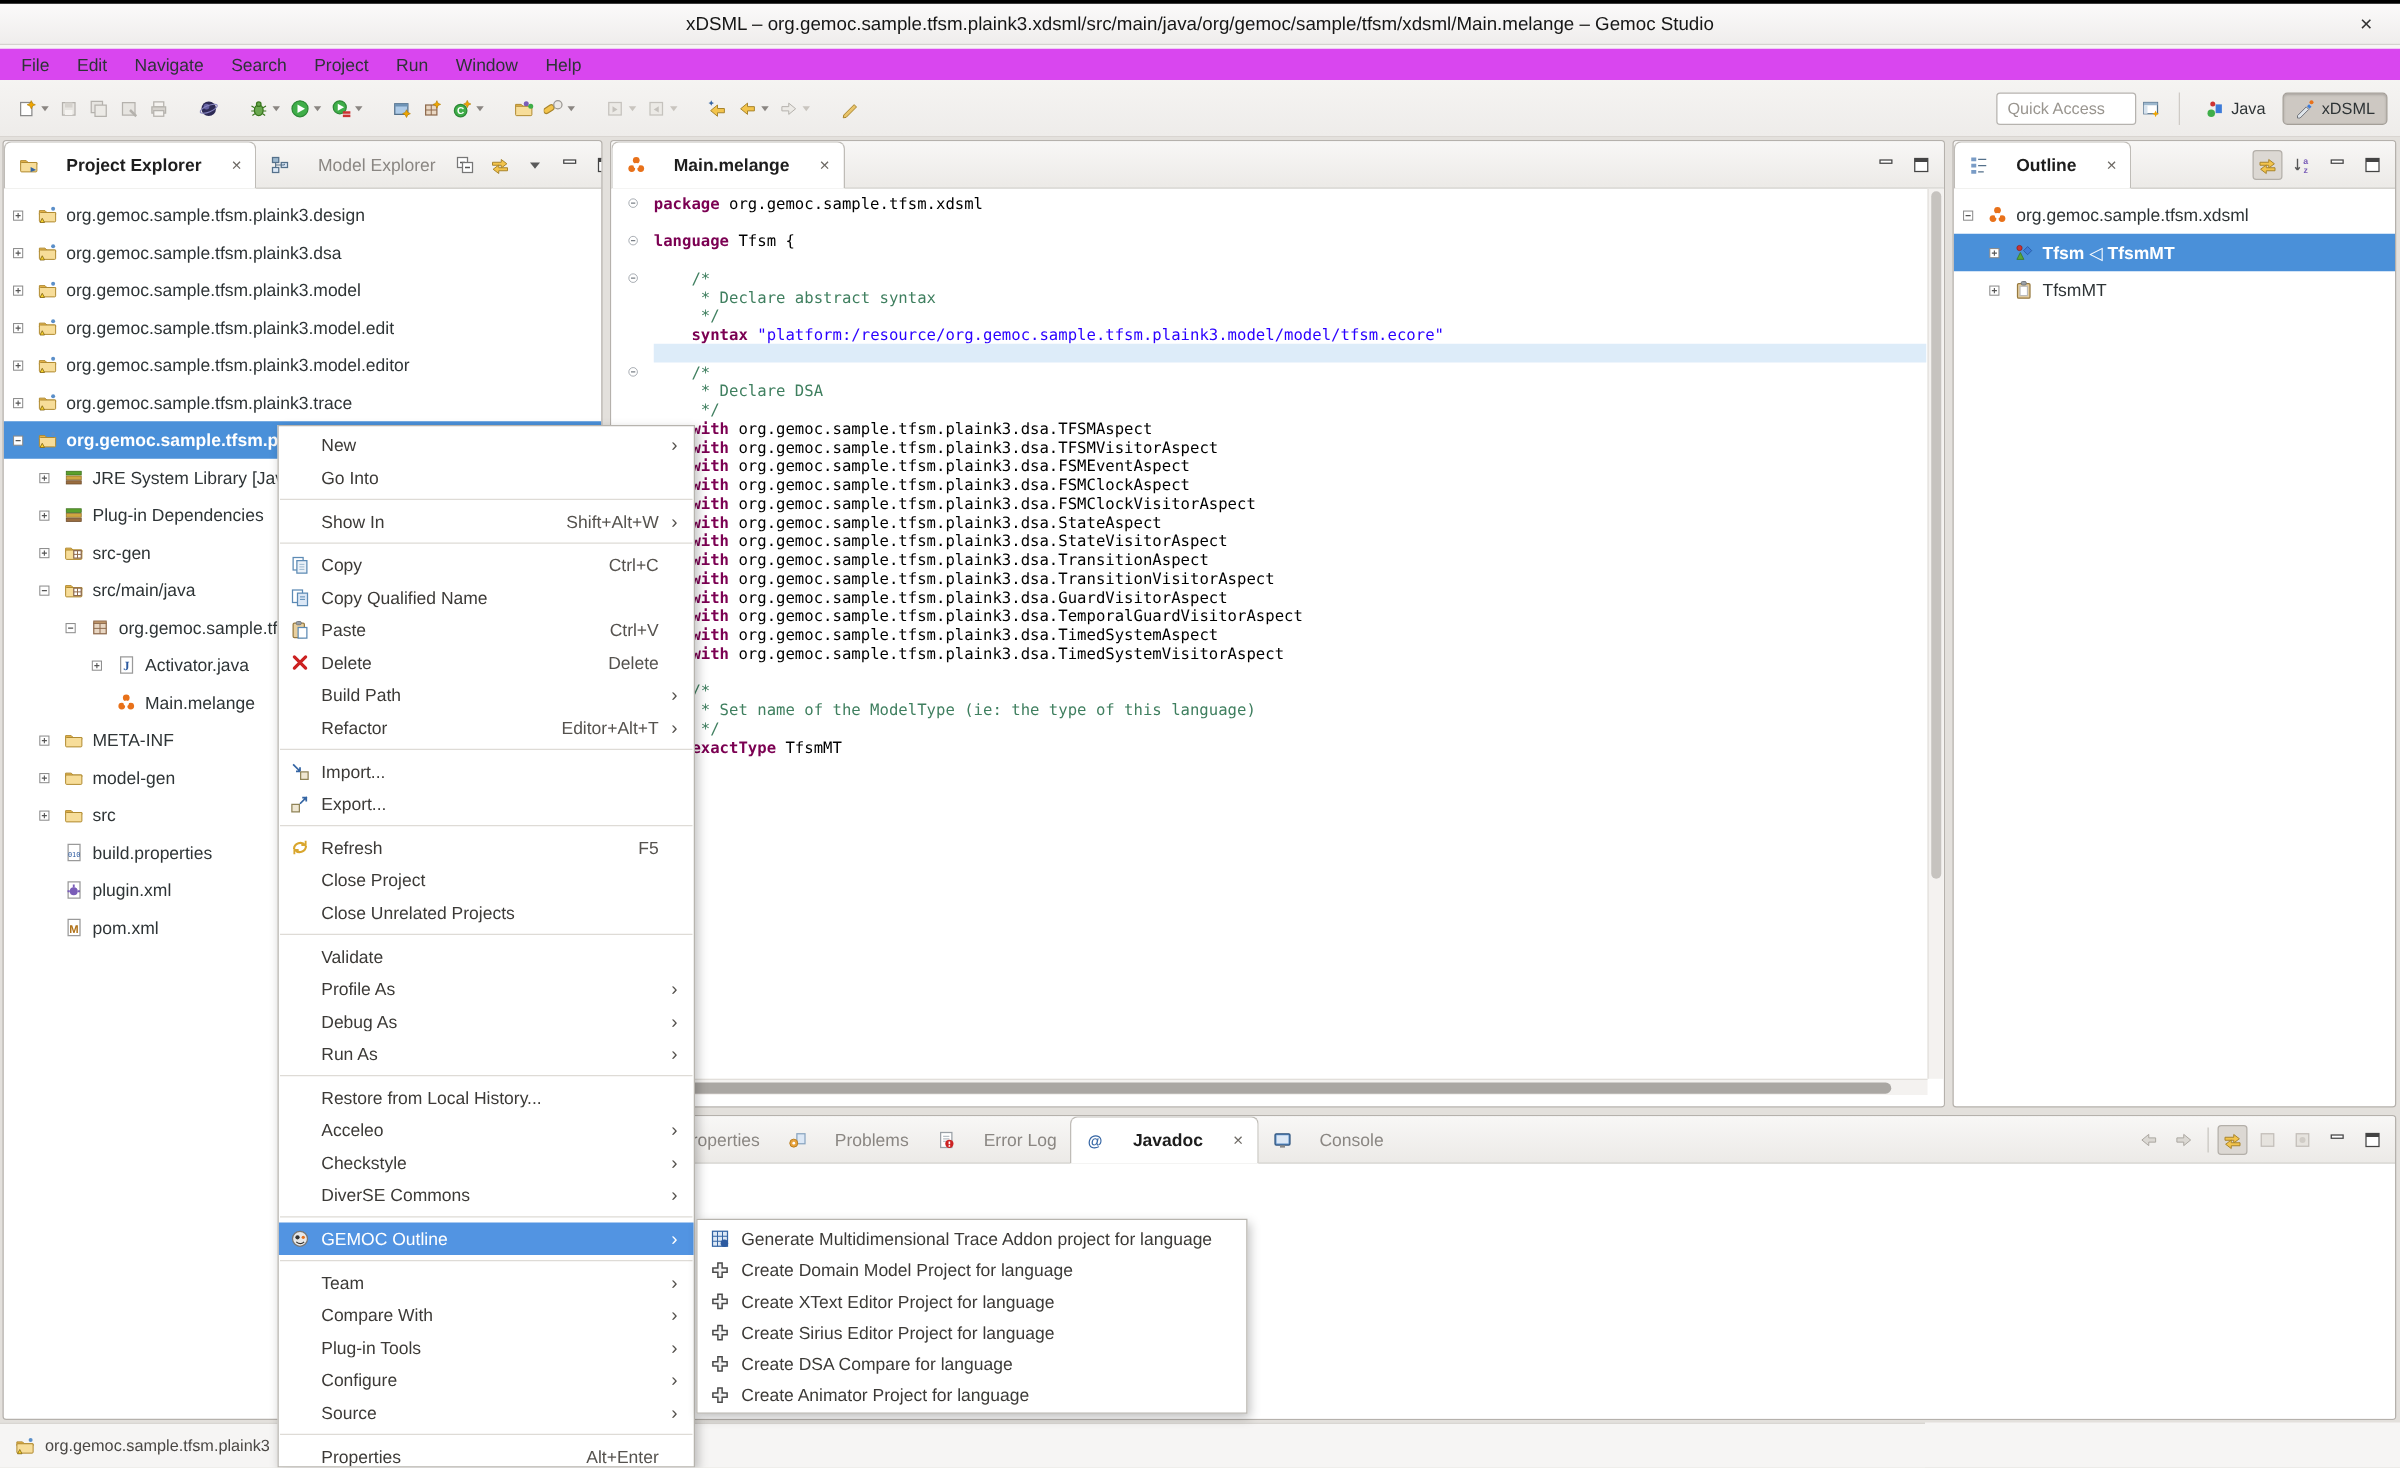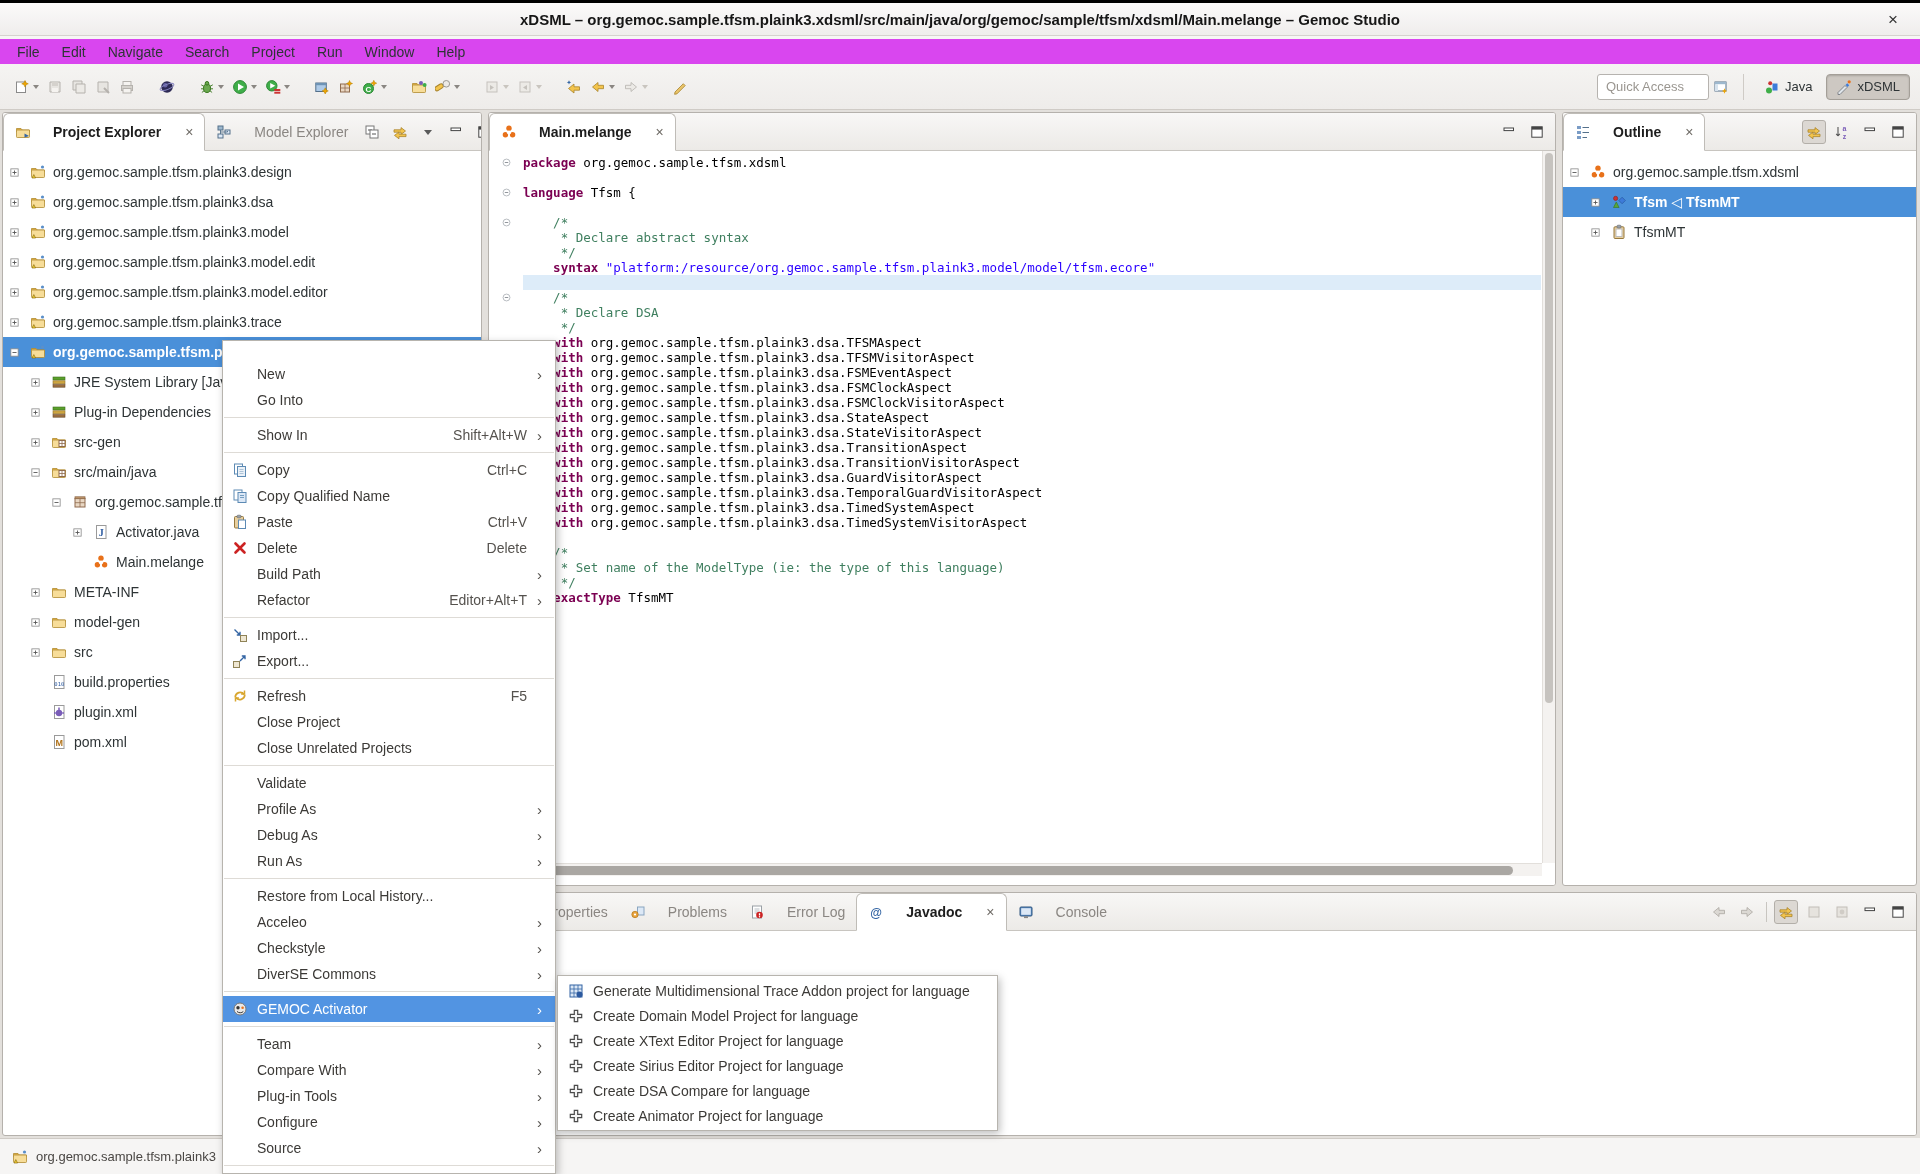--- a/index.html
+++ b/index.html
@@ -6,21 +6,21 @@
   html,body { width:1920px; height:1174px; }
   body { position:relative; overflow:hidden; background:#f6f5f4;
          font-family:"Liberation Sans","DejaVu Sans",sans-serif; color:#2e3436; }
   .ic { display:inline-flex; width:16px; height:16px; align-items:center; justify-content:center; flex:0 0 auto; }
   .ic svg { display:block; }
 
   
   .titlebar { position:absolute; left:0; top:0; width:1920px; height:36px;
               background:linear-gradient(#fbfafa,#efedec); border-top:3px solid #000;
               border-bottom:1px solid #d5d2ce; display:flex; align-items:center; justify-content:center; }
-  .title { font-size:15px; font-weight:bold; color:#161616; }
+  .title { font-size:15px; font-weight:normal; color:#161616; }
   .win-close { position:absolute; right:22px; top:7px; font-size:17px; color:#333; cursor:default; }
   .menubar { position:absolute; left:0; top:39px; width:1920px; height:25px;
              display:flex; align-items:center; padding-left:6px; background:#d946ef; }
   .mb-item { padding:3px 11px; font-size:14px; color:#2e3436; }
   .toolbar { position:absolute; left:0; top:64px; width:1920px; height:46px;
              background:linear-gradient(#f5f4f2,#eeecea); border-bottom:1px solid #cfcbc6;
              display:flex; align-items:center; justify-content:space-between; padding:0 10px; }
   .tb-left { display:flex; align-items:center; }
   .tb-right { display:flex; align-items:center; }
   .tb-btn { height:30px; display:flex; align-items:center; padding:0 4px; border-radius:3px; }
@@ -83,21 +83,21 @@
   .bp-body { position:absolute; left:0; top:38px; right:0; bottom:0; background:#fff; }
 
   
   .statusbar { position:absolute; left:0; top:1138px; width:1540px; height:36px; background:#f6f5f4;
                border-top:1px solid #cfcbc6; display:flex; align-items:center; gap:8px; padding-left:12px;
                font-size:13px; color:#4a4744; }
 
   
   .ctx-menu { position:absolute; left:222px; top:340px; width:334px; height:834px; overflow:hidden;
               background:#fff; border:1px solid #b7b4ae; box-shadow:2px 3px 8px rgba(0,0,0,.25);
-              padding-top:20px; z-index:60; }
+              padding-top:2px; z-index:60; }
   .mi { height:26px; display:flex; align-items:center; padding:0 8px; font-size:14px; color:#3c3a37; }
   .mi .mi-icon { width:18px; flex:0 0 18px; margin-right:8px; display:flex; justify-content:center; }
   .mi .mi-label { flex:1; white-space:nowrap; overflow:hidden; }
   .mi .mi-shortcut { margin-right:10px; color:#55524e; white-space:nowrap; }
   .mi .mi-arrow { width:10px; color:#55524e; font-size:15px; line-height:1; }
   .mi.hl { background:#5294e2; }
   .mi.hl .mi-label, .mi.hl .mi-shortcut, .mi.hl .mi-arrow { color:#fff; }
   .msep { height:1px; background:#dedbd6; margin:4px 1px; }
   .submenu { position:absolute; left:557px; top:975px; width:441px; background:#fff;
              border:1px solid #b7b4ae; box-shadow:2px 3px 8px rgba(0,0,0,.25); padding:2px 0; z-index:61; }
@@ -1387,21 +1387,21 @@
         <span class="mi-icon">
           <span class="ic">
             <svg viewBox="0 0 16 16" width="16" height="16" xmlns="http://www.w3.org/2000/svg">
               <circle cx="8" cy="8" r="6" fill="#e8e8e8" stroke="#777"></circle>
               <circle cx="6" cy="6.8" r="1.7" fill="#333"></circle>
               <circle cx="10.6" cy="6.8" r="1.3" fill="#e8711a"></circle>
               <path d="M5 10.5c2 1.7 4.6 1.7 6.3 0" stroke="#333" stroke-width="1" fill="none"></path>
             </svg>
           </span>
         </span>
-        <span class="mi-label">GEMOC Activator</span>
+        <span class="mi-label">GEMOC Outline</span>
         <span class="mi-arrow">›</span>
       </div>
       <div class="msep"></div>
       <div class="mi">
         <span class="mi-icon"></span>
         <span class="mi-label">Team</span>
         <span class="mi-arrow">›</span>
       </div>
       <div class="mi">
         <span class="mi-icon"></span>

